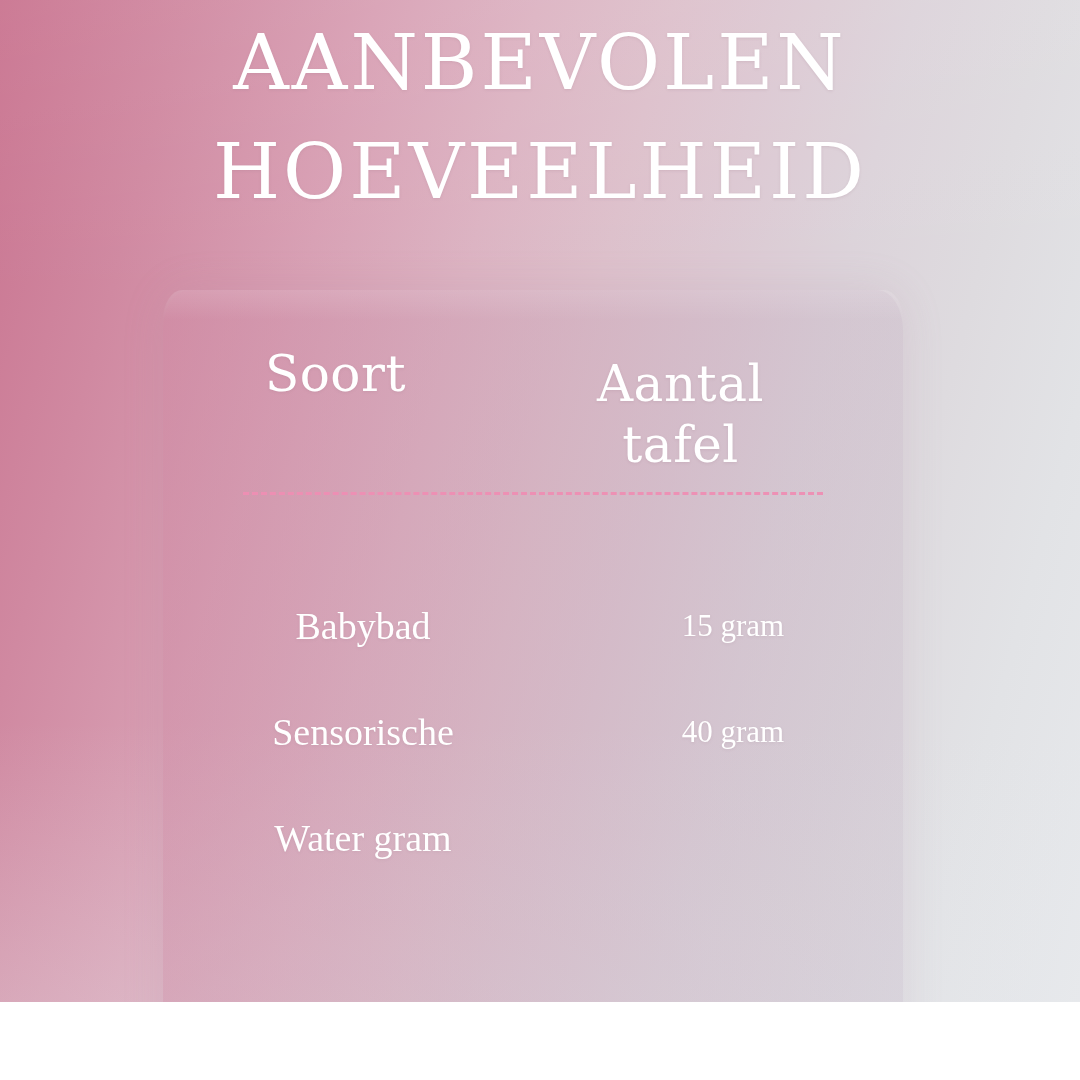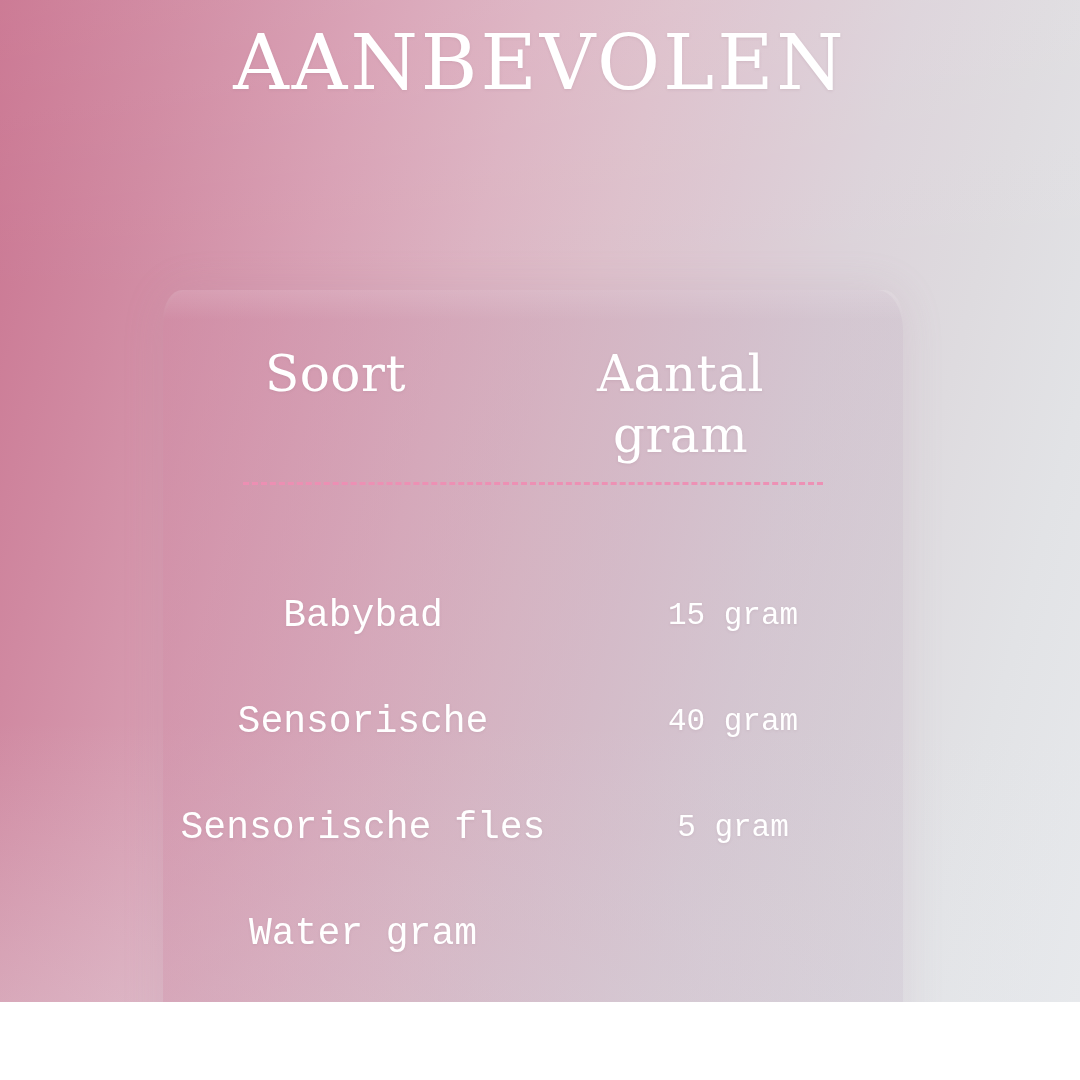--- a/index.html
+++ b/index.html
@@ -106,41 +106,41 @@
     flex: 1;
     text-align: center;
     color: #ffffff;
     font-size: 50px;
     line-height: 1.22;
     font-family: "DejaVu Serif", serif;
     letter-spacing: 0.5px;
     text-shadow: 0 1px 3px rgba(150,110,130,0.18);
   }
   .th-col-1 { flex: 0 0 345px; }
-  .th-col-2 { flex: 0 0 345px; }
+  .th-col-2 { flex: 0 0 345px; margin-top: 10px; }
 
   .divider {
     margin: 16px auto 0 auto;
     width: 580px;
     height: 0;
     border-top: 3px dashed #ef8fb4;
     opacity: 0.95;
   }
 
   .tbody {
     margin-top: 64px;
   }
   .row {
     display: flex;
     align-items: center;
     min-height: 106px;
   }
   .cell {
     color: #ffffff;
-    font-family: Liberation Mono, monospace;
+    font-family: Liberation Serif, serif;
     text-align: center;
     line-height: 1.22;
     text-shadow: 0 1px 3px rgba(150,110,130,0.16);
     margin-top: 28px;
   }
   .cell-kind {
     flex: 0 0 400px;
     font-size: 38px;
   }
   .cell-amount {
@@ -148,50 +148,47 @@
     font-size: 31px;
   }
 </style>
 </head>
 <body>
 
 <div class="poster">
 
   <div class="title-block">
     <div class="title-line">AANBEVOLEN</div>
+    <div class="title-line">HOEVEELHEID</div>
   </div>
 
   <div class="panel"></div>
 
   <div class="table">
 
     <div class="thead">
       <div class="th th-col-1">
         <div>Soort</div>
       </div>
       <div class="th th-col-2">
         <div>Aantal</div>
-        <div>gram</div>
+        <div>tafel</div>
       </div>
     </div>
 
     <div class="divider"></div>
 
     <div class="tbody">
       <div class="row">
         <div class="cell cell-kind">Babybad</div>
         <div class="cell cell-amount">15 gram</div>
       </div>
       <div class="row">
         <div class="cell cell-kind">Sensorische</div>
         <div class="cell cell-amount">40 gram</div>
       </div>
       <div class="row">
-        <div class="cell cell-kind">Sensorische fles</div>
-        <div class="cell cell-amount">5 gram</div>
-      </div>
-      <div class="row">
         <div class="cell cell-kind">Water gram</div>
       </div>
     </div>
 
   </div>
 </div>
 
 </body></html>

